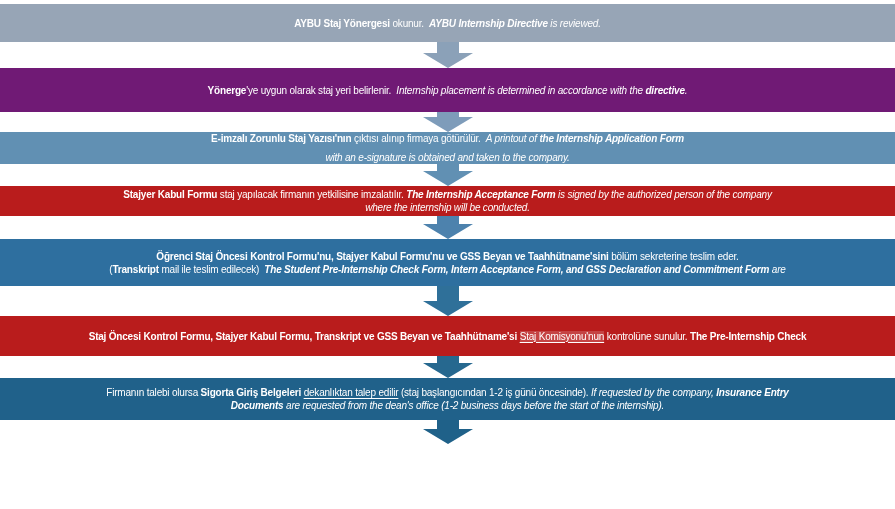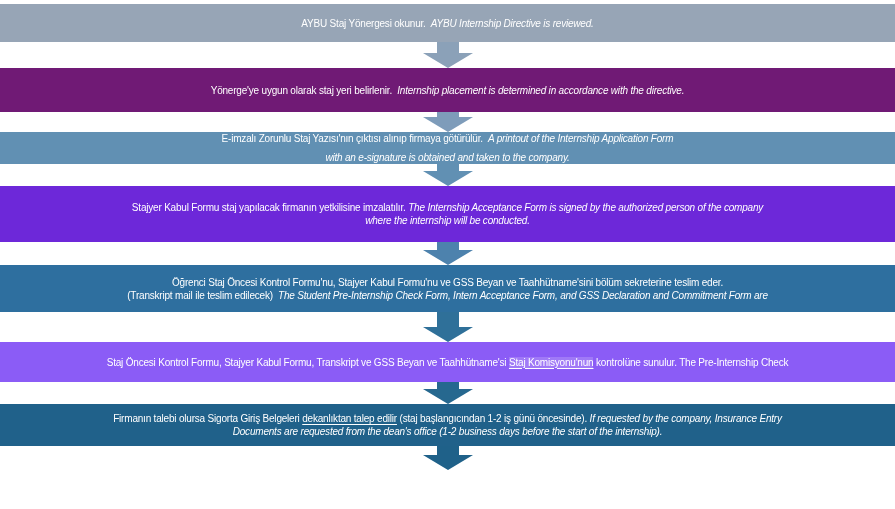--- a/index.html
+++ b/index.html
@@ -8,21 +8,21 @@
     font-family:"Liberation Sans", sans-serif;
   }
   .flow{padding-top:4px;width:895px;}
   .block{
     display:flex;flex-direction:column;justify-content:center;align-items:center;
     width:895px;box-sizing:border-box;padding:0 6px;overflow:hidden;
     color:#ffffff;font-size:10px;line-height:13px;letter-spacing:-0.2px;text-align:center;
   }
   .bline{white-space:pre;display:inline-block;}
   .block-3 .bline + .bline{margin-top:6px;}
-  .b{font-weight:normal;}
+  .b{font-weight:bold;}
   .i{font-style:italic;}
   .u{text-decoration:underline;text-underline-offset:2px;}
   .hl{background:rgba(255,255,255,0.18);}
   .arrow-wrap{display:flex;justify-content:center;align-items:flex-start;width:895px;}
   .arrow-wrap svg{display:block;}
 </style>
 </head>
 <body>
 
 <div class="flow">
@@ -44,39 +44,39 @@
     </div>
     <div class="block block-3" style="background: rgb(97, 144, 179); height: 32px;">
       <div class="bline"><span class="b">E-imzalı Zorunlu Staj Yazısı'nın</span><span> çıktısı alınıp firmaya götürülür.  </span><span class="i">A printout of </span><span class="b i">the Internship Application Form</span></div>
       <div class="bline"><span class="i">with an e-signature is obtained and taken to the company.</span></div>
     </div>
     <div class="arrow-wrap" style="height: 22px;">
       <svg width="50" height="22" viewBox="0 0 50 22">
         <path d="M14,0 H36 V7 H50 L25,22 L0,7 H14 Z" fill="#6190b3"></path>
       </svg>
     </div>
-    <div class="block block-4" style="background: #6d28d9; height: 56px;">
+    <div class="block block-4" style="background: #b91c1c; height: 30px;">
       <div class="bline"><span class="b">Stajyer Kabul Formu</span><span> staj yapılacak firmanın yetkilisine imzalatılır. </span><span class="b i">The Internship Acceptance Form</span><span class="i"> is signed by the authorized person of the company</span></div>
       <div class="bline"><span class="i">where the internship will be conducted.</span></div>
     </div>
     <div class="arrow-wrap" style="height: 23px;">
       <svg width="50" height="23" viewBox="0 0 50 23">
         <path d="M14,0 H36 V8 H50 L25,23 L0,8 H14 Z" fill="#4d82ad"></path>
       </svg>
     </div>
     <div class="block block-5" style="background: rgb(46, 111, 159); height: 47px;">
       <div class="bline"><span class="b">Öğrenci Staj Öncesi Kontrol Formu'nu, Stajyer Kabul Formu'nu ve GSS Beyan ve Taahhütname'sini</span><span> bölüm sekreterine teslim eder.</span></div>
       <div class="bline"><span>(</span><span class="b">Transkript</span><span> mail ile teslim edilecek)  </span><span class="b i">The Student Pre-Internship Check Form, Intern Acceptance Form, and GSS Declaration and Commitment Form</span><span class="i"> are</span></div>
     </div>
     <div class="arrow-wrap" style="height: 30px;">
       <svg width="50" height="30" viewBox="0 0 50 30">
         <path d="M14,0 H36 V15 H50 L25,30 L0,15 H14 Z" fill="#2f7099"></path>
       </svg>
     </div>
-    <div class="block block-6" style="background: #8b5cf6; height: 40px;">
+    <div class="block block-6" style="background: #b91c1c; height: 40px;">
       <div class="bline"><span class="b">Staj Öncesi Kontrol Formu, Stajyer Kabul Formu, Transkript ve GSS Beyan ve Taahhütname'si</span><span> </span><span class="u hl">Staj Komisyonu'nun</span><span> kontrolüne sunulur. </span><span class="b">The Pre-Internship Check</span></div>
     </div>
     <div class="arrow-wrap" style="height: 22px;">
       <svg width="50" height="22" viewBox="0 0 50 22">
         <path d="M14,0 H36 V7 H50 L25,22 L0,7 H14 Z" fill="#26688f"></path>
       </svg>
     </div>
     <div class="block block-7" style="background: rgb(32, 97, 138); height: 42px;">
       <div class="bline"><span>Firmanın talebi olursa </span><span class="b">Sigorta Giriş Belgeleri</span><span> </span><span class="u">dekanlıktan talep edilir</span><span> (staj başlangıcından 1-2 iş günü öncesinde). </span><span class="i">If requested by the company, </span><span class="b i">Insurance Entry</span></div>
       <div class="bline"><span class="b i">Documents</span><span class="i"> are requested from the dean's office (1-2 business days before the start of the internship).</span></div>

